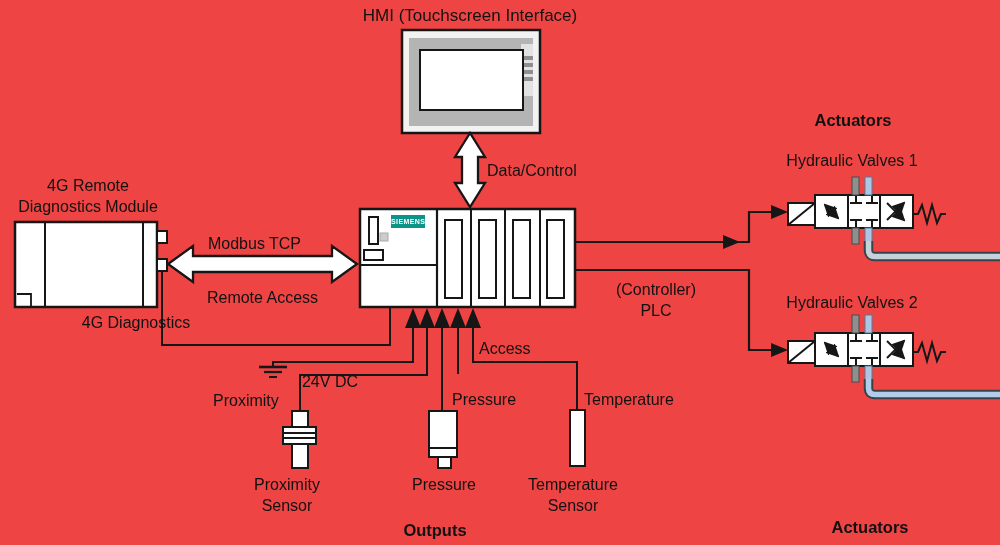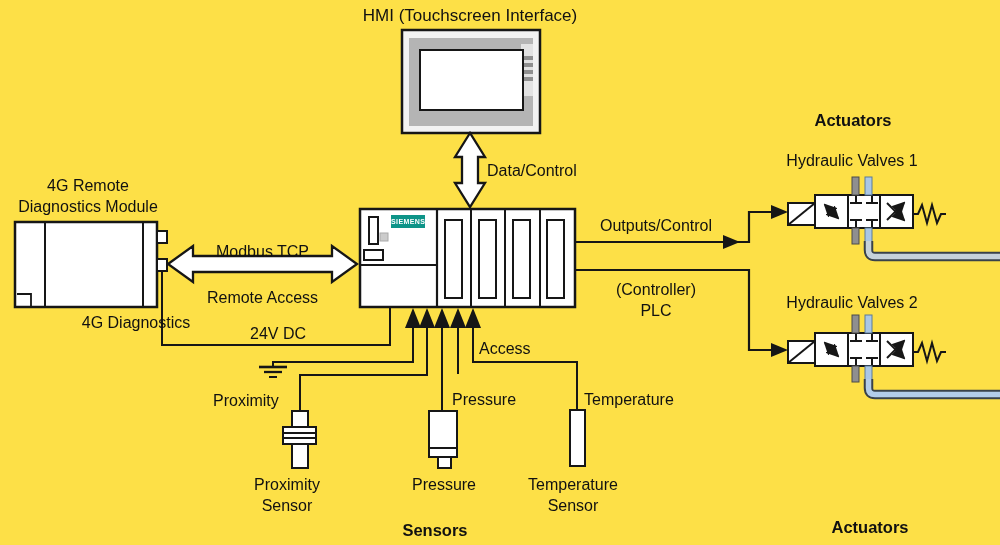--- a/index.html
+++ b/index.html
@@ -1,23 +1,23 @@
 <!DOCTYPE html>
 <html><head>
 <meta charset="utf-8">
 <style>
   html,body{margin:0;padding:0;background:#ffffff;}
   .stage{
-    position:relative;width:1000px;height:545px;background:#fde047;overflow:hidden;
+    position:relative;width:1000px;height:545px;background:#ef4444;overflow:hidden;
     font-family:"Liberation Sans","DejaVu Sans",sans-serif;color:#111;
   }
   .stage svg{position:absolute;left:0;top:0;}
   .lbl{position:absolute;font-size:16px;line-height:20px;white-space:nowrap;color:#111;}
   .center{text-align:center;}
-  .right{}
+  .right{text-align:right;margin-top:48px;}
   .bold{font-weight:bold;}
   .two-line{line-height:21px;}
   .siemens-logo{
     position:absolute;left:391px;top:215px;width:34px;height:13px;
     background:#0d9488;color:#fff;font-size:7px;font-weight:bold;
     letter-spacing:.4px;text-align:center;line-height:13px;
   }
 </style>
 </head>
 <body>
@@ -155,29 +155,28 @@
   </svg>
 
   <div class="lbl center" style="left:320px;top:6px;width:300px;font-size:17px;">HMI (Touchscreen Interface)</div>
 
   <div class="lbl center two-line" style="left:0px;top:175px;width:176px;">
     <div>4G Remote</div>
     <div>Diagnostics Module</div>
   </div>
   <div class="lbl center" style="left:0px;top:313px;width:176px;margin-left:48px;">4G Diagnostics</div>
 
-  <div class="lbl center" style="left:180px;top:234px;width:165px;margin-top:8px;">Modbus TCP</div>
+  <div class="lbl center" style="left:172px;top:234px;width:165px;">Modbus TCP</div>
   <div class="lbl center" style="left:180px;top:288px;width:165px;">Remote Access</div>
   <div class="lbl right" style="left:250px;top:324px;width:108px;">24V DC</div>
 
   <div class="lbl" style="left:487px;top:161px;">Data/Control</div>
 
   <div class="siemens-logo">SIEMENS</div>
 
-  <div class="lbl center" style="left:586px;top:216px;width:140px;">Outputs/Control</div>
 
   <div class="lbl center two-line" style="left:586px;top:279px;width:140px;">
     <div>(Controller)</div>
     <div>PLC</div>
   </div>
 
   <div class="lbl" style="left:479px;top:339px;">Access</div>
 
   <div class="lbl" style="left:213px;top:391px;">Proximity</div>
   <div class="lbl" style="left:452px;top:390px;">Pressure</div>
@@ -188,20 +187,20 @@
     <div>Sensor</div>
   </div>
   <div class="lbl center two-line" style="left:379px;top:474px;width:130px;">
     <div>Pressure</div>
   </div>
   <div class="lbl center two-line" style="left:508px;top:474px;width:130px;">
     <div>Temperature</div>
     <div>Sensor</div>
   </div>
 
-  <div class="lbl center bold" style="left:370px;top:520px;width:130px;font-size:16.5px;">Sensors</div>
+  <div class="lbl center bold" style="left:370px;top:520px;width:130px;font-size:16.5px;">Outputs</div>
 
   <div class="lbl center bold" style="left:788px;top:110px;width:130px;font-size:16.5px;">Actuators</div>
   <div class="lbl center" style="left:777px;top:151px;width:150px;">Hydraulic Valves 1</div>
   <div class="lbl center" style="left:777px;top:293px;width:150px;">Hydraulic Valves 2</div>
   <div class="lbl center bold" style="left:805px;top:517px;width:130px;font-size:16.5px;">Actuators</div>
 
 </div>
 
 </body></html>

